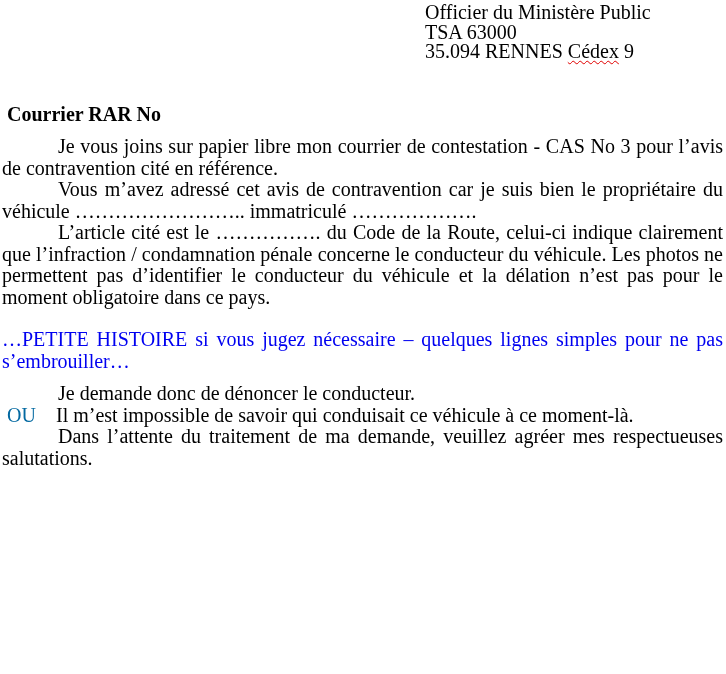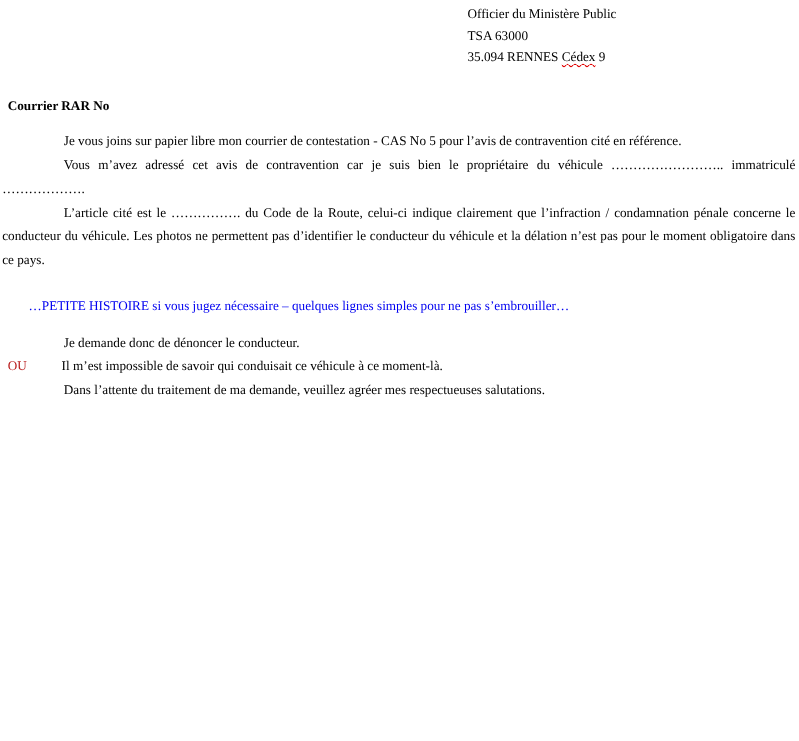--- a/index.html
+++ b/index.html
@@ -3,35 +3,35 @@
 <meta charset="utf-8">
 <style>
   * { box-sizing: border-box; }
   html, body { margin: 0; padding: 0; background: #ffffff; }
   .page {
     width: 726px;
     height: 674px;
     background: #ffffff;
     color: #000000;
     font-family: "Liberation Serif", "DejaVu Serif", serif;
-    font-size: 12px;
+    font-size: 20px;
     position: relative;
     overflow: hidden;
   }
   p { margin: 0; padding: 0 3px 0 2px; line-height: 21.5px; }
 
   .recipient {
     margin: 3px 0 0 425px;
     line-height: 19.5px;
     padding: 0;
   }
   .recipient div { padding: 0; }
 
   .reference {
-    margin: 24px 0 0 0;
+    margin: 42px 0 0 0;
     padding-left: 7px;
     font-weight: bold;
     white-space: nowrap;
     font-family: Liberation Serif, serif;
   }
   .subject {
     margin: 20px 0 0 0;
     padding-left: 7px;
     font-weight: bold;
     text-decoration: underline;
@@ -46,29 +46,28 @@
     text-align: justify;
     text-indent: 56px;
   }
   .mt-half { margin-top: 11px; }
 
   .histoire {
     margin-top: 21px;
     color: #0000f0;
     text-align: justify;
     text-indent: 0;
-    margin-left: 24px;
   }
 
   .ou-line { text-indent: 0; }
   .ou-label {
     display: inline-block;
     width: 49px;
     margin-left: 5px;
-    color: #b91c1c;
+    color: #0369a1;
   }
 
   .squiggle-red {
     text-decoration-line: underline;
     text-decoration-style: wavy;
     text-decoration-color: #e00000;
     text-decoration-thickness: 1px;
     text-underline-offset: 2px;
   }
   .squiggle-green {
@@ -87,21 +86,21 @@
   <div class="recipient">
     <div>Officier du Ministère Public</div>
     <div>TSA 63000</div>
     <div><span>35.094 RENNES </span><span class="squiggle-red">Cédex</span><span> 9</span></div>
   </div>
 
   <p class="reference">Courrier RAR No</p>
 
 
 
-  <p class="para mt-half">Je vous joins sur papier libre mon courrier de contestation  -  CAS No 5 pour l’avis de contravention cité en référence.</p>
+  <p class="para mt-half">Je vous joins sur papier libre mon courrier de contestation  -  CAS No 3 pour l’avis de contravention cité en référence.</p>
 
   <p class="para">Vous m’avez adressé cet avis de contravention car je suis bien le propriétaire du véhicule …………………….. immatriculé ……………….</p>
 
 
   <p class="para">L’article cité est le ……………. du Code de la Route, celui-ci indique clairement que l’infraction / condamnation pénale concerne le conducteur du véhicule. Les photos ne permettent pas d’identifier le conducteur du véhicule et la délation n’est pas pour le moment obligatoire dans ce pays.</p>
 
   <p class="histoire">…PETITE HISTOIRE si vous jugez nécessaire – quelques lignes simples pour ne pas s’embrouiller…</p>
 
   <p class="para mt-half">Je demande donc de dénoncer le conducteur.</p>
 

